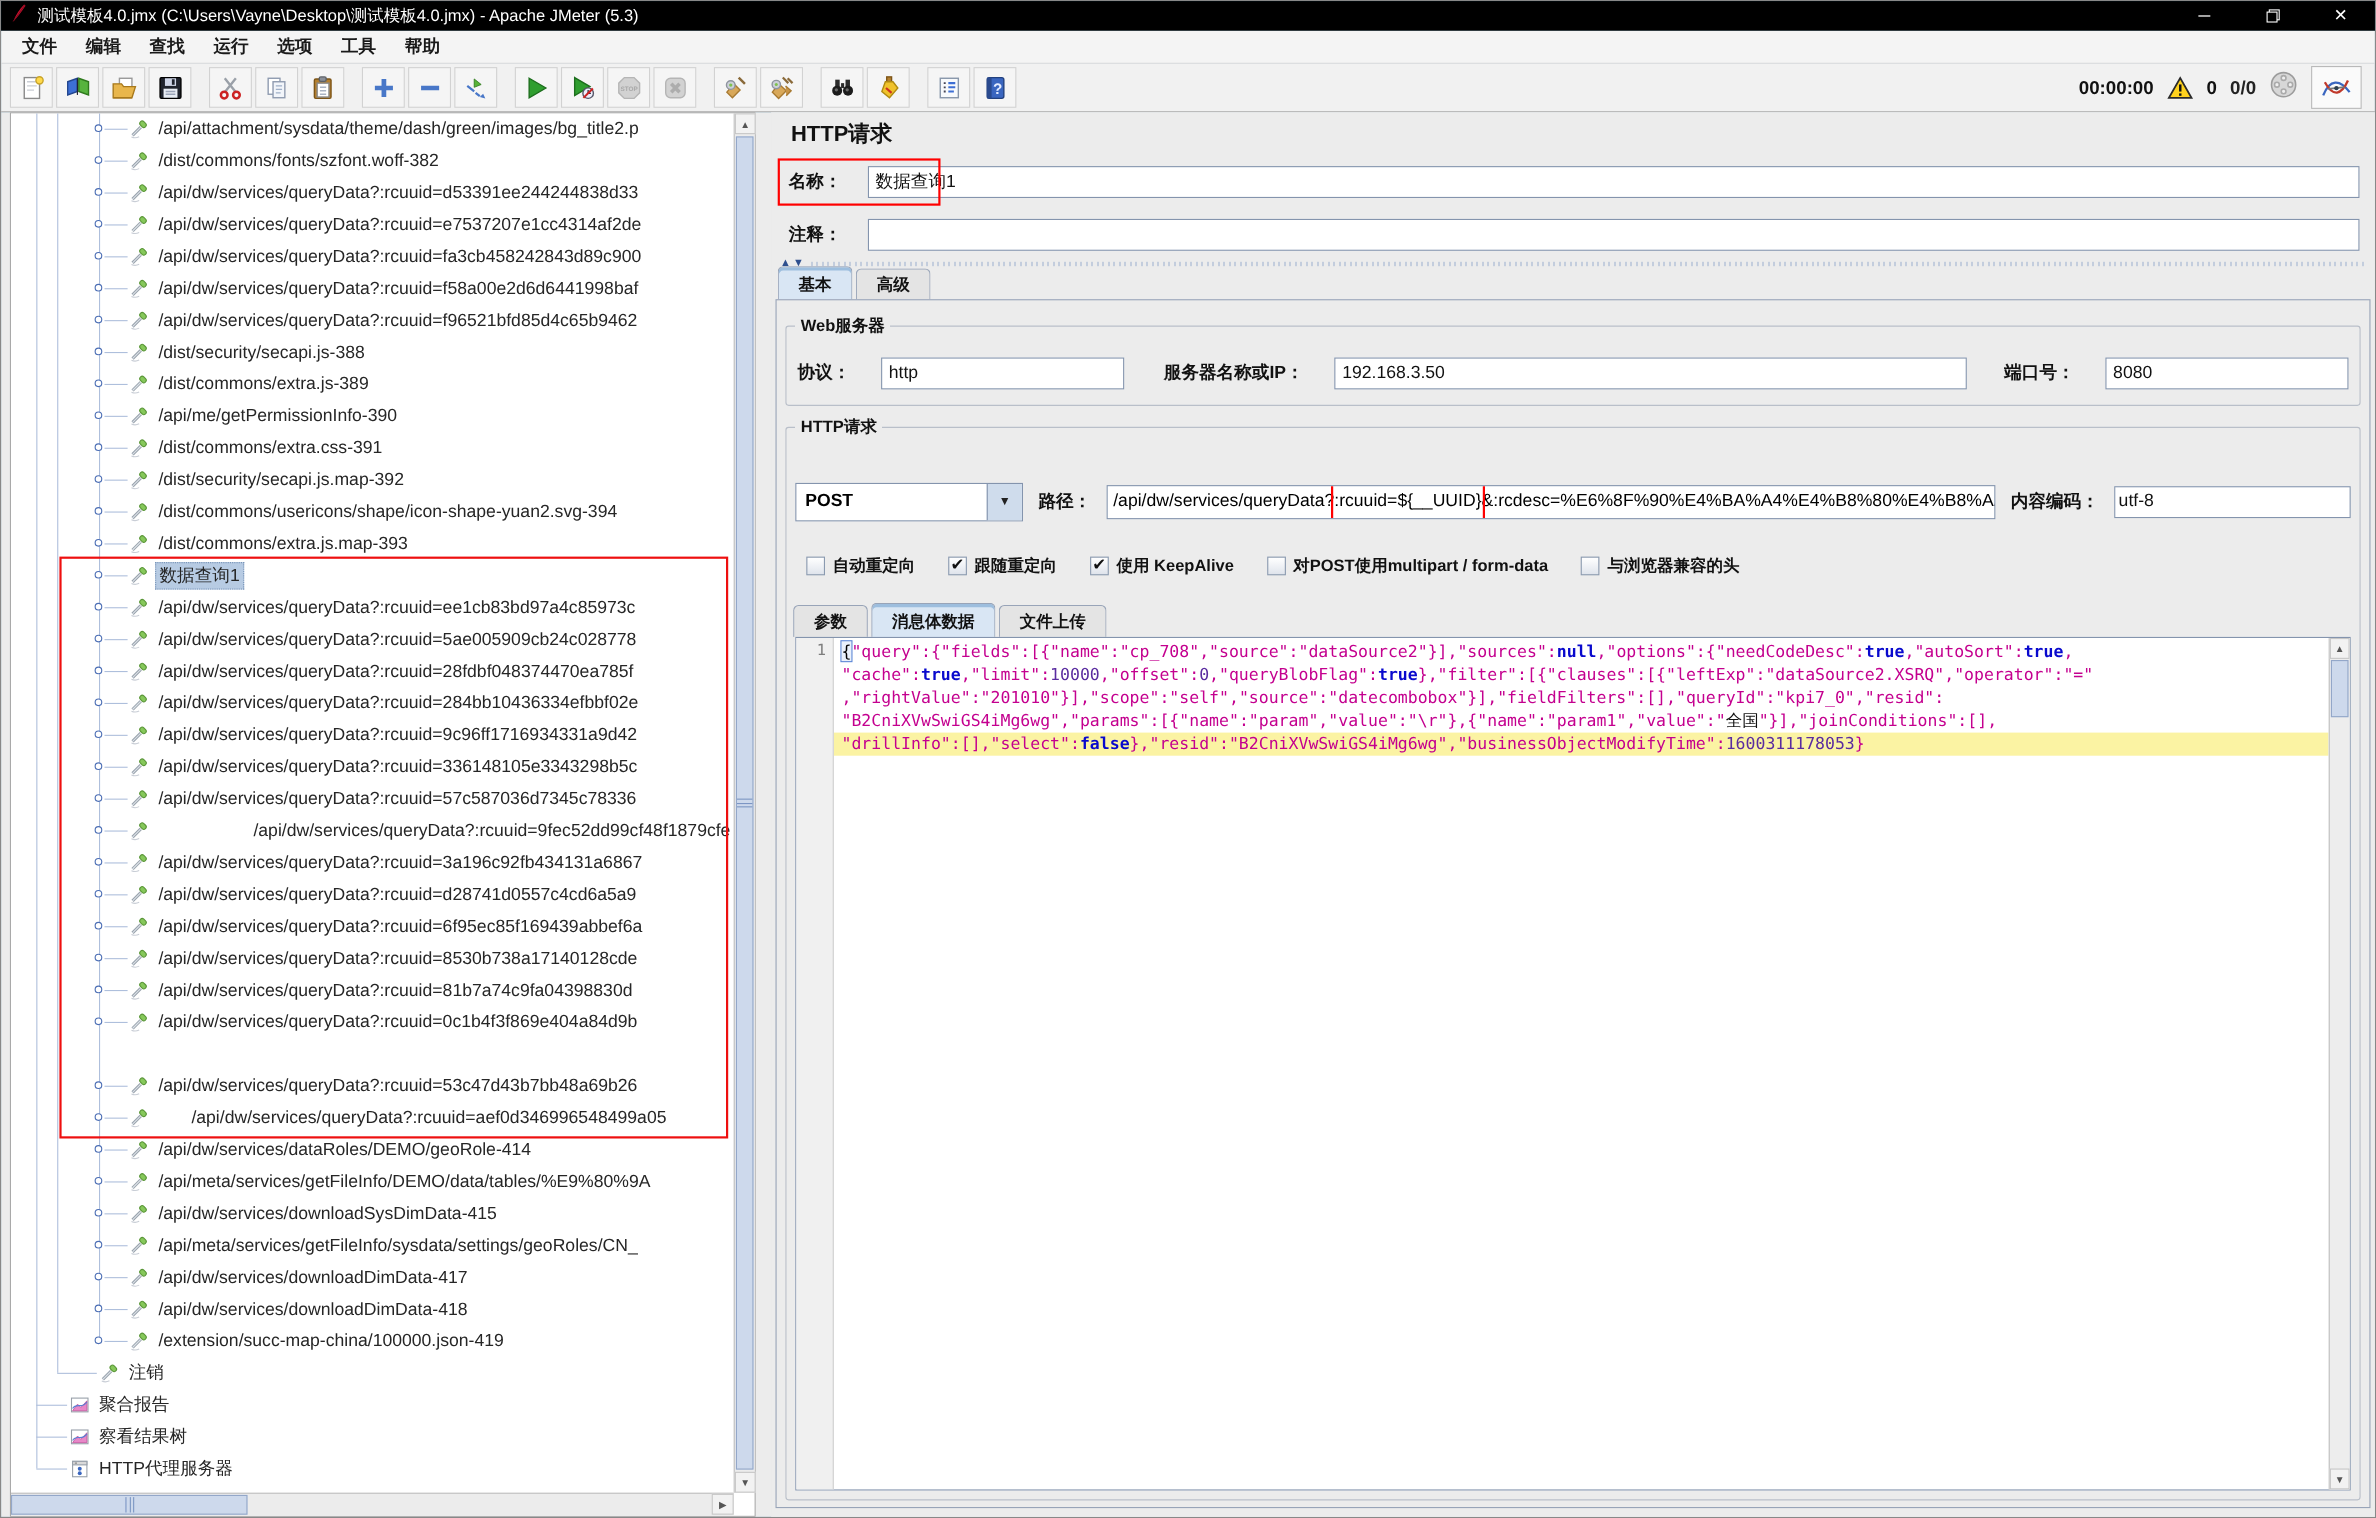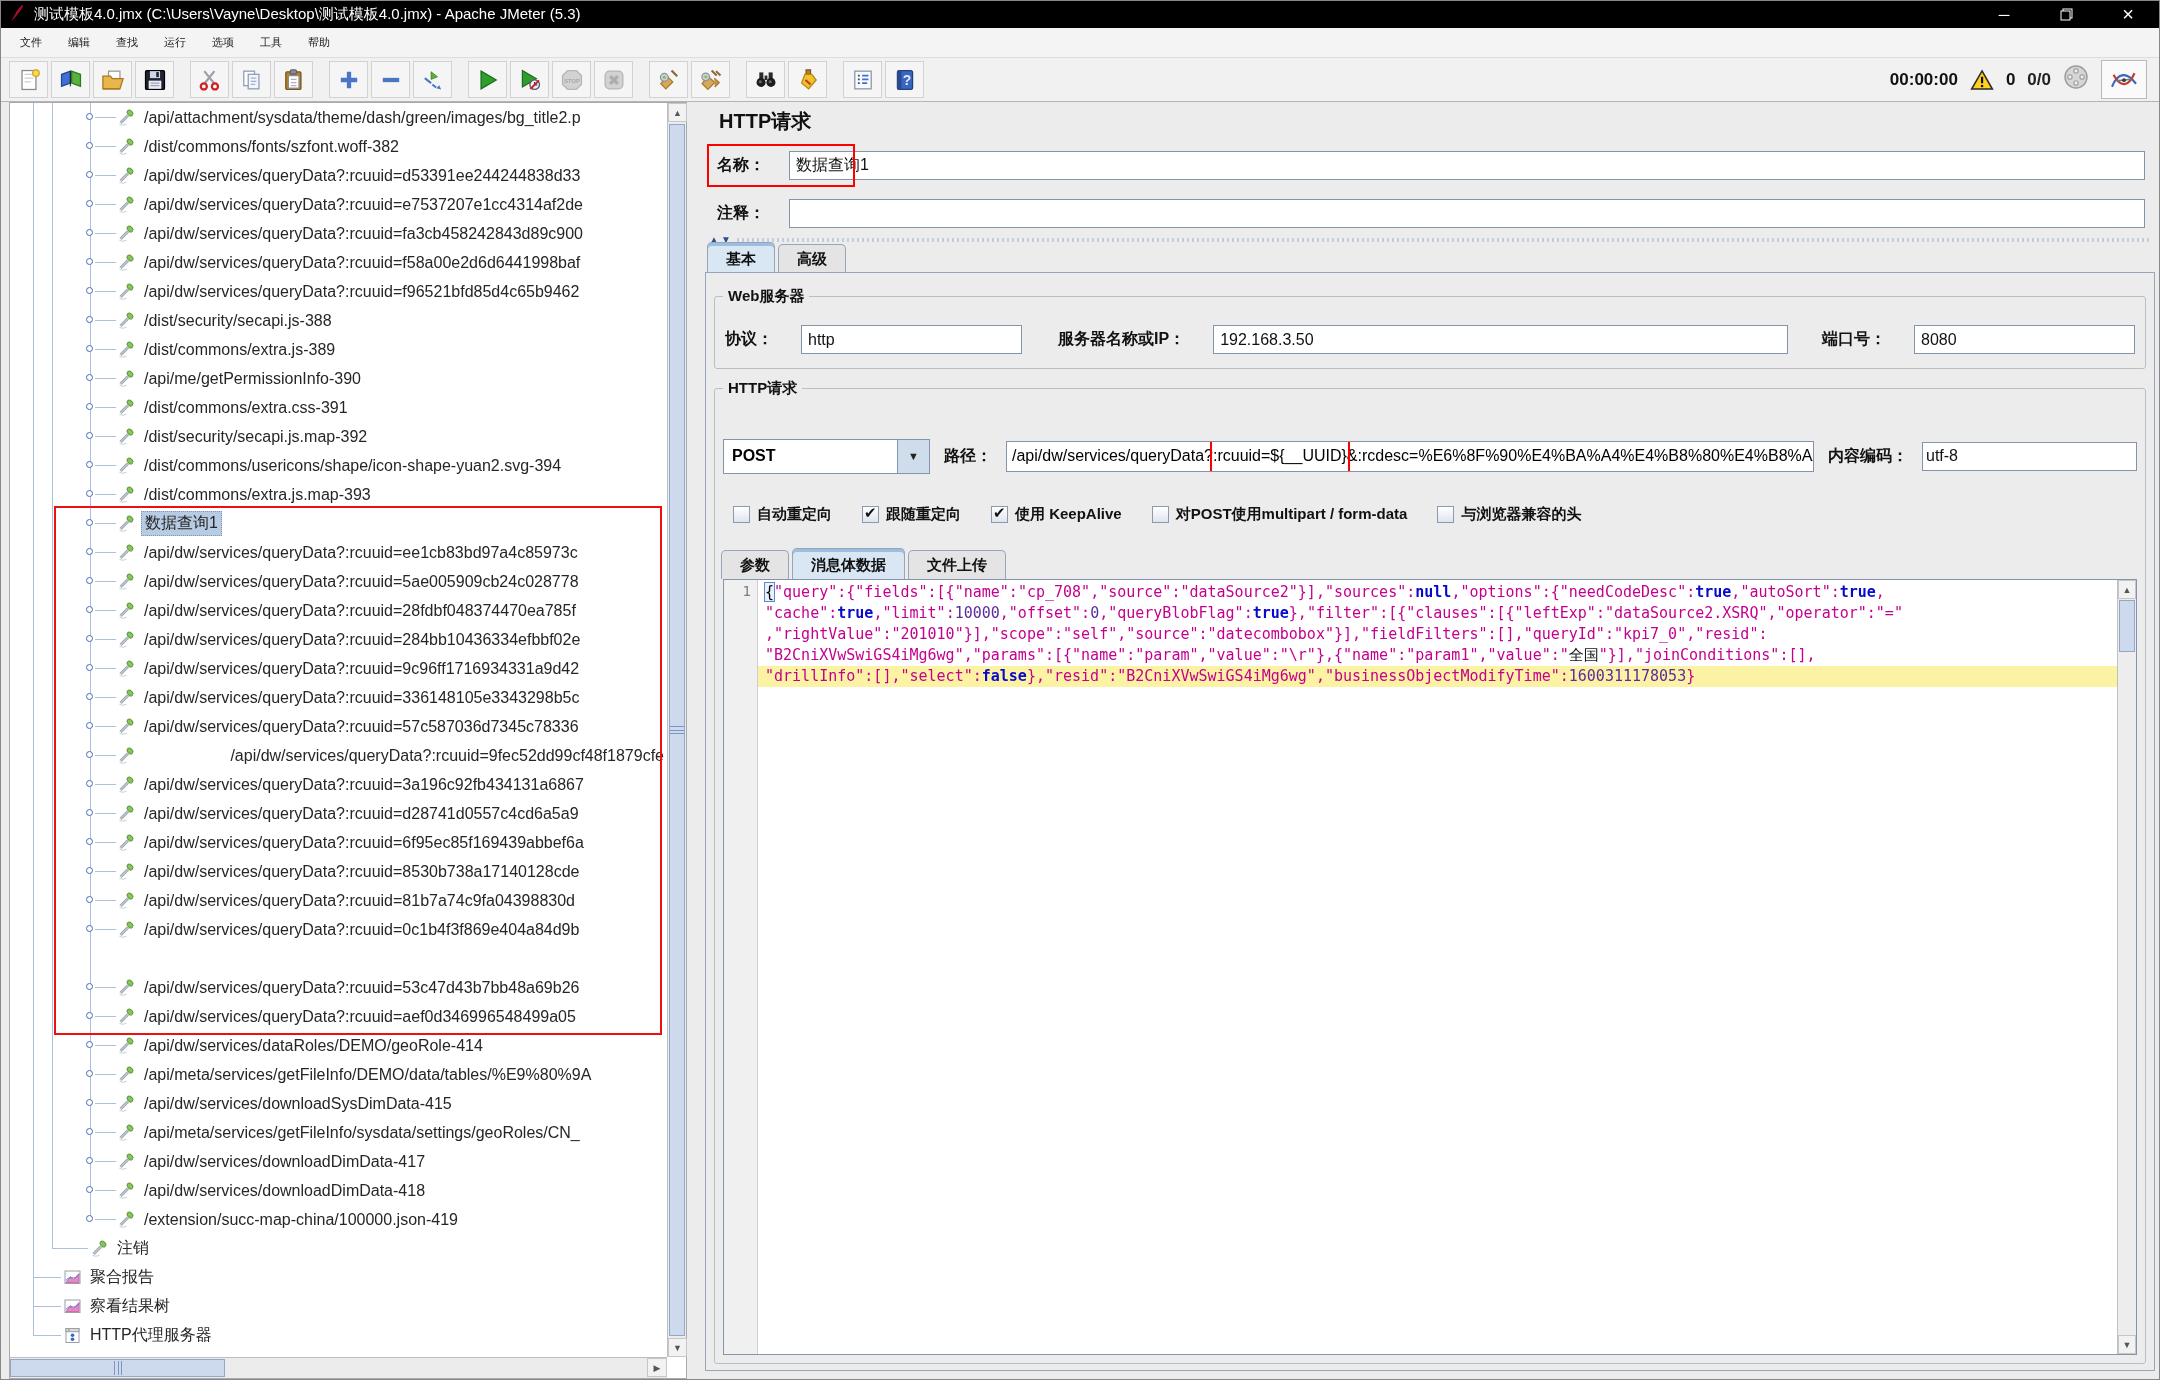--- a/index.html
+++ b/index.html
@@ -8,21 +8,21 @@
             font-family:"Liberation Sans", sans-serif; overflow:hidden; border:1px solid #888; }
 
   
   .titlebar { height:27px; background:#000; color:#fff; display:flex; align-items:center; padding-left:8px; gap:9px; }
   .title-text { font-size:15px; white-space:nowrap; }
   .win-controls { margin-left:auto; display:flex; height:27px; }
   .win-btn { width:62px; height:27px; display:flex; align-items:center; justify-content:center; color:#fff; font-size:15px; cursor:default; }
 
   
   .menubar { height:30px; background:#f4f4f4; display:flex; align-items:center; padding-left:6px; border-bottom:1px solid #ddd; }
-  .menu-item { padding:4px 13px; font-size:11px; font-weight:normal; color:#1a1a1a; }
+  .menu-item { padding:4px 13px; font-size:16px; font-weight:bold; color:#1a1a1a; }
 
   
   .toolbar { height:44px; background:#f1f1f1; display:flex; align-items:center; padding:0 8px; border-bottom:1px solid #b5b5b5; }
   .tb-group { display:flex; gap:3px; margin-right:16px; }
   .tb-btn { width:39px; height:37px; border:1px solid #d2d2d2; background:#f5f5f5; display:flex; align-items:center; justify-content:center; }
   .tb-status { margin-left:auto; display:flex; align-items:center; gap:12px; font-size:17px; font-weight:bold; color:#111; padding-right:4px; }
   .threads { font-weight:bold; color:#222; }
   .logo-btn { width:46px; height:39px; border:1px solid #b9b9b9; background:#fafafa; display:flex; align-items:center; justify-content:center; }
 
   
@@ -732,21 +732,21 @@
             <svg class="t-ico" style="left:107px; top:5px" viewBox="0 0 19 19">
               <path d="M3.5 15 L11 7.5" stroke="#98a2ac" stroke-width="2.8"></path>
               <path d="M3.5 15 L11 7.5" stroke="#dde2e8" stroke-width="1"></path>
               <g transform="rotate(45 13 5)">
                 <rect x="9.8" y="2.8" width="6.4" height="4.4" rx="2.1" fill="#86c85a" stroke="#5a9638"></rect>
               </g>
               <path d="M2.5 16.5 q3.5 1.6 7 -0.2" stroke="#c9ced6" fill="none"></path>
             </svg>
             <span class="lbl" style="margin-left:131px">/api/dw/services/queryData?:rcuuid=53c47d43b7bb48a69b26</span>
           </div>
-          <div class="tree-row" style="top: 899px;">
+          <div class="tree-row" style="top: 899px; padding-left: 30px;">
             <span class="knob" style="left:76px; top:10px"></span>
             <span class="stub" style="left:85px; top:14px; width:21px"></span>
             <svg class="t-ico" style="left:107px; top:5px" viewBox="0 0 19 19">
               <path d="M3.5 15 L11 7.5" stroke="#98a2ac" stroke-width="2.8"></path>
               <path d="M3.5 15 L11 7.5" stroke="#dde2e8" stroke-width="1"></path>
               <g transform="rotate(45 13 5)">
                 <rect x="9.8" y="2.8" width="6.4" height="4.4" rx="2.1" fill="#86c85a" stroke="#5a9638"></rect>
               </g>
               <path d="M2.5 16.5 q3.5 1.6 7 -0.2" stroke="#c9ced6" fill="none"></path>
             </svg>

